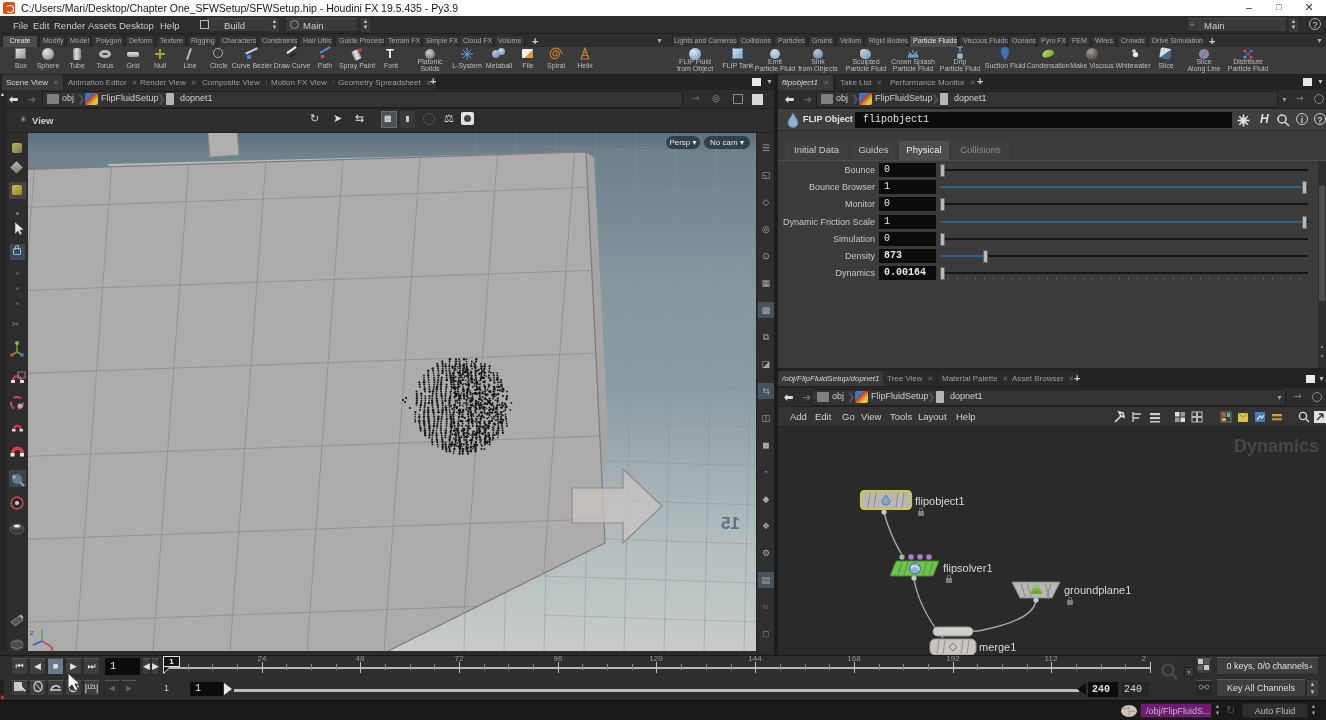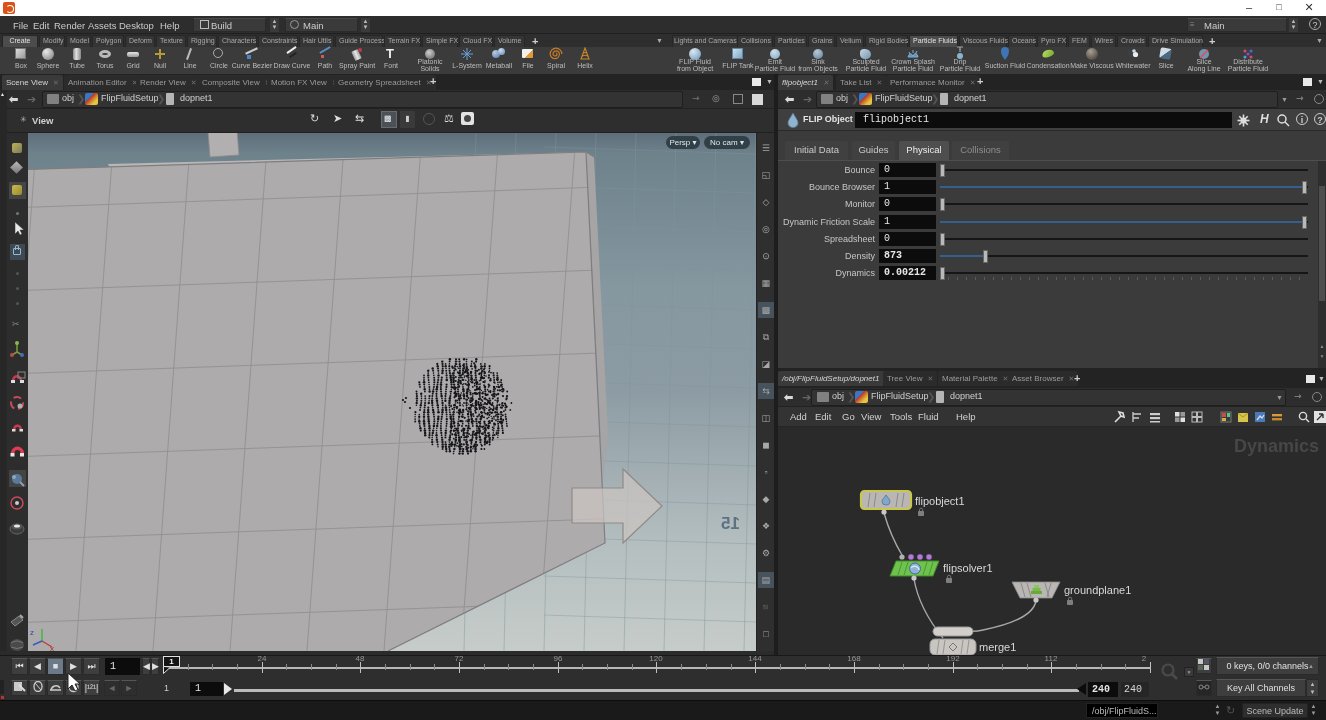--- a/index.html
+++ b/index.html
@@ -46,33 +46,34 @@
 .paramtab{position:absolute;top:0;height:19px;background:#404040;color:#c9c9c9;font-size:9.5px;line-height:18px;padding:0 6px;border-radius:2px 2px 0 0}
 
 .netmenu-item{position:absolute;color:#d2d2d2;font-size:9.5px}
 </style>
 </head>
 <body>
 <div id="app">
 
 <div class="abs" id="titlebar">
   <div class="logo"></div>
+  <div class="t">C:/Users/Mari/Desktop/Chapter One_SFWSetup/SFWSetup.hip - Houdini FX 19.5.435 - Py3.9</div>
   <div class="winbtn" style="left:1234px">–</div>
   <div class="winbtn" style="left:1264px;font-size:9px">□</div>
   <div class="winbtn" style="left:1294px">✕</div>
 </div>
 
 <div class="abs" id="menubar">
   <div class="menu" style="left:13px">File</div>
   <div class="menu" style="left:33px">Edit</div>
   <div class="menu" style="left:54px">Render</div>
   <div class="menu" style="left:88px">Assets</div>
   <div class="menu" style="left:119px">Desktop</div>
   <div class="menu" style="left:160px">Help</div>
-  <div class="ddbox" style="left:193px;width:73px;padding-left:17px">Build</div>
+  <div class="ddbox" style="left:206px;width:73px;padding-left:17px">Build</div>
   <div class="abs" style="left:200px;top:4px;width:9px;height:9px;border:1px solid #bbb"></div>
   <div class="spin" style="left:270px">▲<br>▼</div>
   <div class="ddbox" style="left:285px;width:73px;padding-left:17px">Main</div>
   <div class="abs" style="left:290px;top:4px;width:9px;height:9px;border:1px solid #999;border-radius:50%"></div>
   <div class="spin" style="left:361px">▲<br>▼</div>
   <div class="ddbox" style="left:1187px;width:100px;padding-left:16px">Main</div>
   <div class="abs" style="left:1190px;top:4px;color:#888;font-size:8px">≡</div>
   <div class="spin" style="left:1289px">▲<br>▼</div>
   <div class="abs" style="left:1309px;top:2px;width:12px;height:12px;border:1px solid #aaa;border-radius:50%;color:#ccc;font-size:9px;text-align:center;line-height:12px">?</div>
 </div>
@@ -1813,31 +1814,31 @@
 <div class="phandle" style="left:524px;top:50px"></div>
 <div class="plabel" style="left:-63px;top:68px">Monitor</div>
 <div class="field" style="left:101px;top:66px;width:57px;height:14px;line-height:14px;padding-left:5px;">0</div>
 <div class="ptrack" style="left:162px;top:72px;width:368px"></div>
 <div class="phandle" style="left:162px;top:67px"></div>
 <div class="plabel" style="left:-63px;top:86px">Dynamic Friction Scale</div>
 <div class="field" style="left:101px;top:84px;width:57px;height:14px;line-height:14px;padding-left:5px;">1</div>
 <div class="ptrack" style="left:162px;top:90px;width:368px"></div>
 <div class="pblue" style="left:162px;top:90px;width:362px"></div>
 <div class="phandle" style="left:524px;top:85px"></div>
-<div class="plabel" style="left:-63px;top:103px">Spreadsheet</div>
+<div class="plabel" style="left:-63px;top:103px">Simulation</div>
 <div class="field" style="left:101px;top:101px;width:57px;height:14px;line-height:14px;padding-left:5px;">0</div>
 <div class="ptrack" style="left:162px;top:107px;width:368px"></div>
 <div class="phandle" style="left:162px;top:102px"></div>
 <div class="plabel" style="left:-63px;top:120px">Density</div>
 <div class="field" style="left:101px;top:118px;width:57px;height:14px;line-height:14px;padding-left:5px;font-weight:bold;">873</div>
 <div class="ptrack" style="left:162px;top:124px;width:368px"></div>
 <div class="pblue" style="left:162px;top:124px;width:43px"></div>
 <div class="phandle" style="left:205px;top:119px"></div>
 <div class="plabel" style="left:-63px;top:137px">Dynamics</div>
-<div class="field" style="left:101px;top:135px;width:57px;height:14px;line-height:14px;padding-left:5px;font-weight:bold;">0.00212</div>
+<div class="field" style="left:101px;top:135px;width:57px;height:14px;line-height:14px;padding-left:5px;font-weight:bold;">0.00164</div>
 <div class="ptrack" style="left:162px;top:141px;width:368px"></div>
 <div class="phandle" style="left:162px;top:136px"></div>
 <div class="abs" style="left:0;top:146px;width:548px;height:4px">
         <span style="position:absolute;left:170px;top:0;width:1px;height:3px;background:#5a5a5a"></span>
         <span style="position:absolute;left:179px;top:0;width:1px;height:3px;background:#5a5a5a"></span>
         <span style="position:absolute;left:188px;top:0;width:1px;height:3px;background:#5a5a5a"></span>
         <span style="position:absolute;left:197px;top:0;width:1px;height:3px;background:#5a5a5a"></span>
         <span style="position:absolute;left:206px;top:0;width:1px;height:3px;background:#5a5a5a"></span>
         <span style="position:absolute;left:215px;top:0;width:1px;height:3px;background:#5a5a5a"></span>
         <span style="position:absolute;left:224px;top:0;width:1px;height:3px;background:#5a5a5a"></span>
@@ -1905,21 +1906,21 @@
   <div class="abs" style="left:498px;top:6px;color:#999;font-size:7px">▼</div>
   <div class="pitem" style="left:516px;top:3px;color:#bbb">⇾</div>
   <div class="abs" style="left:534px;top:4px;width:10px;height:10px;border:1px solid #888;border-radius:50%"></div>
 </div>
 <div class="abs" style="left:778px;top:407px;width:548px;height:20px;background:#333;border-bottom:1px solid #262626">
   <div class="netmenu-item" style="left:12px;top:4px">Add</div>
   <div class="netmenu-item" style="left:37px;top:4px">Edit</div>
   <div class="netmenu-item" style="left:64px;top:4px">Go</div>
   <div class="netmenu-item" style="left:83px;top:4px">View</div>
   <div class="netmenu-item" style="left:112px;top:4px">Tools</div>
-  <div class="netmenu-item" style="left:140px;top:4px">Fluid</div>
+  <div class="netmenu-item" style="left:140px;top:4px">Layout</div>
   <div class="netmenu-item" style="left:178px;top:4px">Help</div>
   <div class="abs" style="left:335px;top:3px;width:14px;height:14px"><svg width="14" height="14">
           <path d="M2 12 L8 6 M6 2 l4 1 l1 4 l-3 -1 Z" stroke="#ddd" stroke-width="1.6" fill="none"></path>
         </svg></div>
 <div class="abs" style="left:352px;top:3px;width:14px;height:14px"><svg width="14" height="14">
           <path d="M3 2 v10 M3 4 h8 M3 8 h6" stroke="#ccc" stroke-width="1.3" fill="none"></path>
         </svg></div>
 <div class="abs" style="left:370px;top:3px;width:14px;height:14px"><svg width="14" height="14">
           <rect x="2" y="3" width="10" height="2.2" fill="#ccc"></rect>
           <rect x="2" y="7" width="10" height="2.2" fill="#ccc"></rect>
@@ -2143,20 +2144,20 @@
       </svg>
 <div class="abs" style="left:0px;top:24px;width:4px;height:14px;background:#222"></div>
 <div class="abs" style="left:1px;top:40px;width:3px;height:3px;background:#c03030"></div>
 </div>
 
 <div class="abs" style="left:0;top:700px;width:1326px;height:20px;background:#1a1a1a;border-top:1px solid #0d0d0d">
   <svg class="abs" style="left:1120px;top:3px" width="18" height="14" viewBox="0 0 18 14">
         <ellipse cx="9" cy="7" rx="8" ry="6" fill="#cfc3bd"></ellipse>
         <path d="M9 1.5 v11 M3 5 q3 -2 6 0 M9 8 q3 -2 6 0" stroke="#9a8a84" fill="none" stroke-width="0.8"></path>
       </svg>
-<div class="abs" style="left:1086px;top:2px;width:72px;height:15px;background:#000000;border:1px solid #222;color:#bbb;font-size:9px;line-height:14px;padding-left:5px">/obj/FlipFluidS...</div>
+<div class="abs" style="left:1140px;top:2px;width:72px;height:15px;background:#701a75;border:1px solid #222;color:#bbb;font-size:9px;line-height:14px;padding-left:5px">/obj/FlipFluidS...</div>
 <div class="abs" style="left:1213px;top:2px;width:9px;height:15px;color:#999;font-size:6px;text-align:center;line-height:7px">▲<br>▼</div>
 <div class="abs" style="left:1226px;top:3px;color:#555;font-size:11px">↻</div>
-<div class="abs" style="left:1242px;top:2px;width:66px;height:15px;background:#2e2e2e;border:1px solid #222;color:#bbb;font-size:9px;line-height:14px;text-align:center">Scene Update</div>
+<div class="abs" style="left:1242px;top:2px;width:66px;height:15px;background:#2e2e2e;border:1px solid #222;color:#bbb;font-size:9px;line-height:14px;text-align:center">Auto Fluid</div>
 <div class="abs" style="left:1309px;top:2px;width:9px;height:15px;color:#999;font-size:6px;text-align:center;line-height:7px">▲<br>▼</div>
 </div>
 
 </div>
 
 </body></html>

